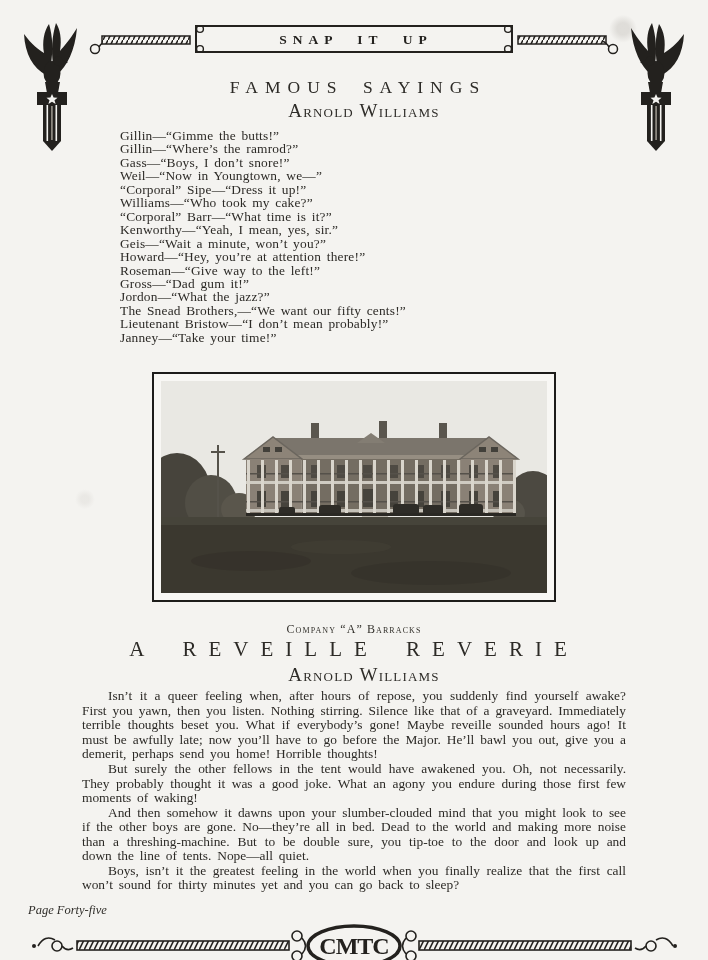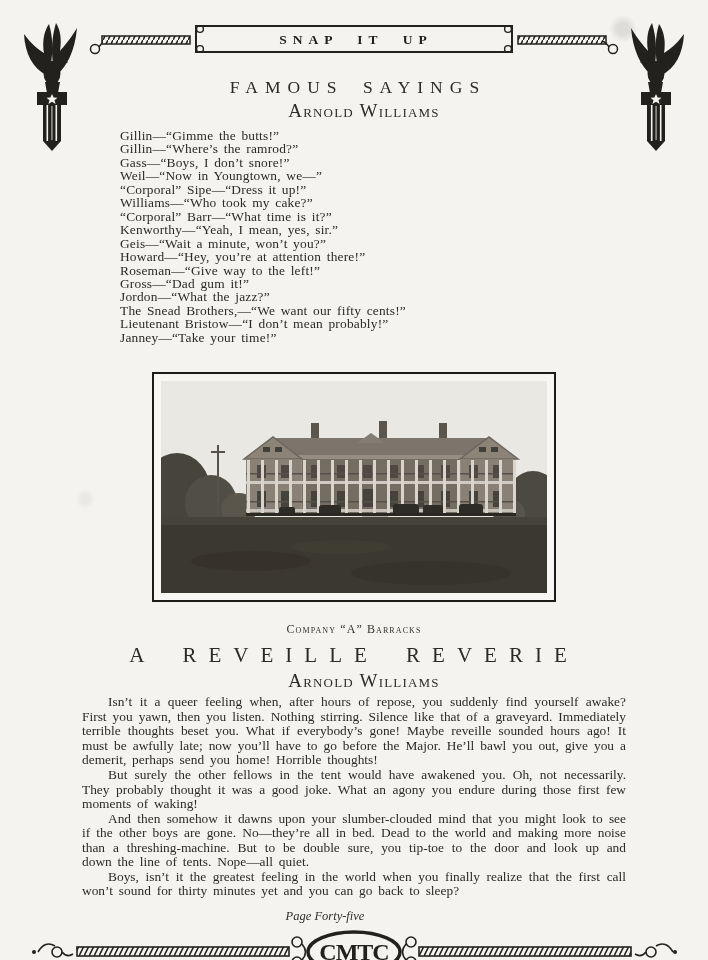--- a/index.html
+++ b/index.html
@@ -80,21 +80,21 @@
     text-align: center;
     font-variant: small-caps;
     font-size: 12px;
     letter-spacing: 1.1px;
     color: #33312c;
     font-family: Liberation Serif, serif;
   }
 
   
   .rr-title {
-    margin-top: 6px;
+    margin-top: 0;
     text-align: center;
     font-size: 21px;
     font-weight: normal;
     letter-spacing: 12px;
     word-spacing: 10px;
     color: #2c2a26;
   }
   .article {
     margin-top: 3px;
     padding: 0 82px;
@@ -103,24 +103,25 @@
     word-spacing: 2.5px;
     text-align: justify;
     color: #2c2a26;
   }
   .article p { text-indent: 26px; }
 
   
   .page-number {
     margin-top: 10px;
     padding-right: 58px;
-    text-align: center;
+    text-align: left;
     font-style: italic;
     font-size: 12.5px;
     color: #2f2d29;
+    padding-left: 28px;
   }
   .footer-rule { text-align: center; margin-top: 2px; }
   .cmtc-text {
     font-family: "Liberation Serif", serif;
     font-weight: bold;
     letter-spacing: -1px;
   }
 </style>
 </head>
 <body>

